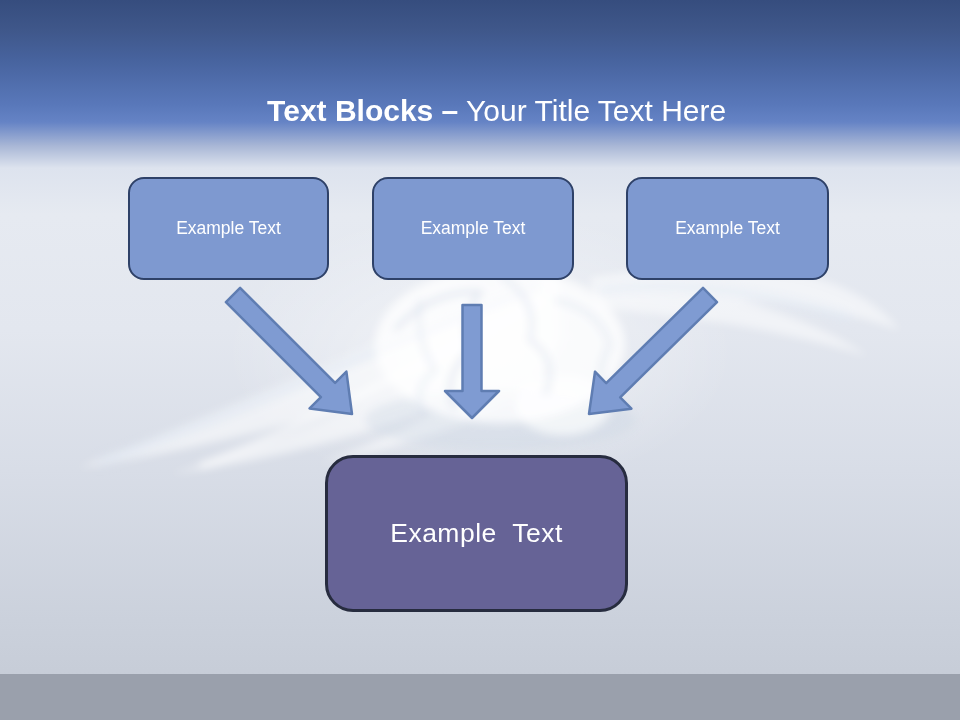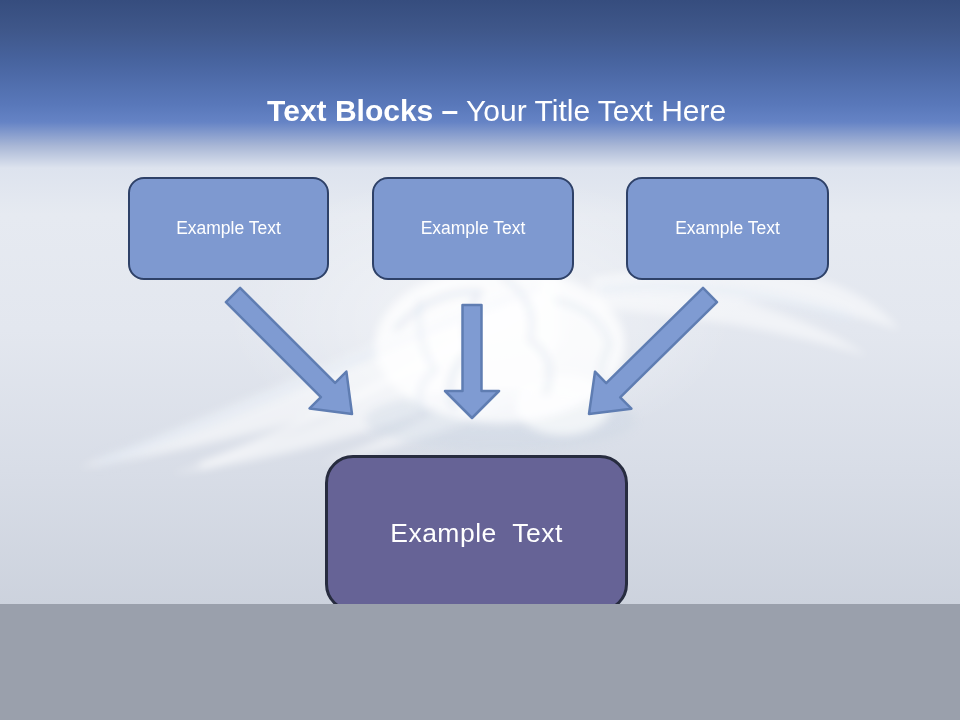--- a/index.html
+++ b/index.html
@@ -1,18 +1,18 @@
 <!DOCTYPE html>
 <html><head>
 <meta charset="utf-8">
 <style>
   html,body{margin:0;padding:0;background:#9aa0ac;}
   .slide{
     position:relative;
-    width:960px;height:604px;
+    width:960px;height:674px;
     overflow:hidden;
     font-family:"Liberation Sans", sans-serif;
     background:
       radial-gradient(340px 190px at 50% 52%, rgba(255,255,255,.55), rgba(255,255,255,0) 75%),
       linear-gradient(to bottom,
         #364d7e 0px,
         #3f578a 30px,
         #47639e 60px,
         #5978ba 105px,
         #6583c5 122px,

